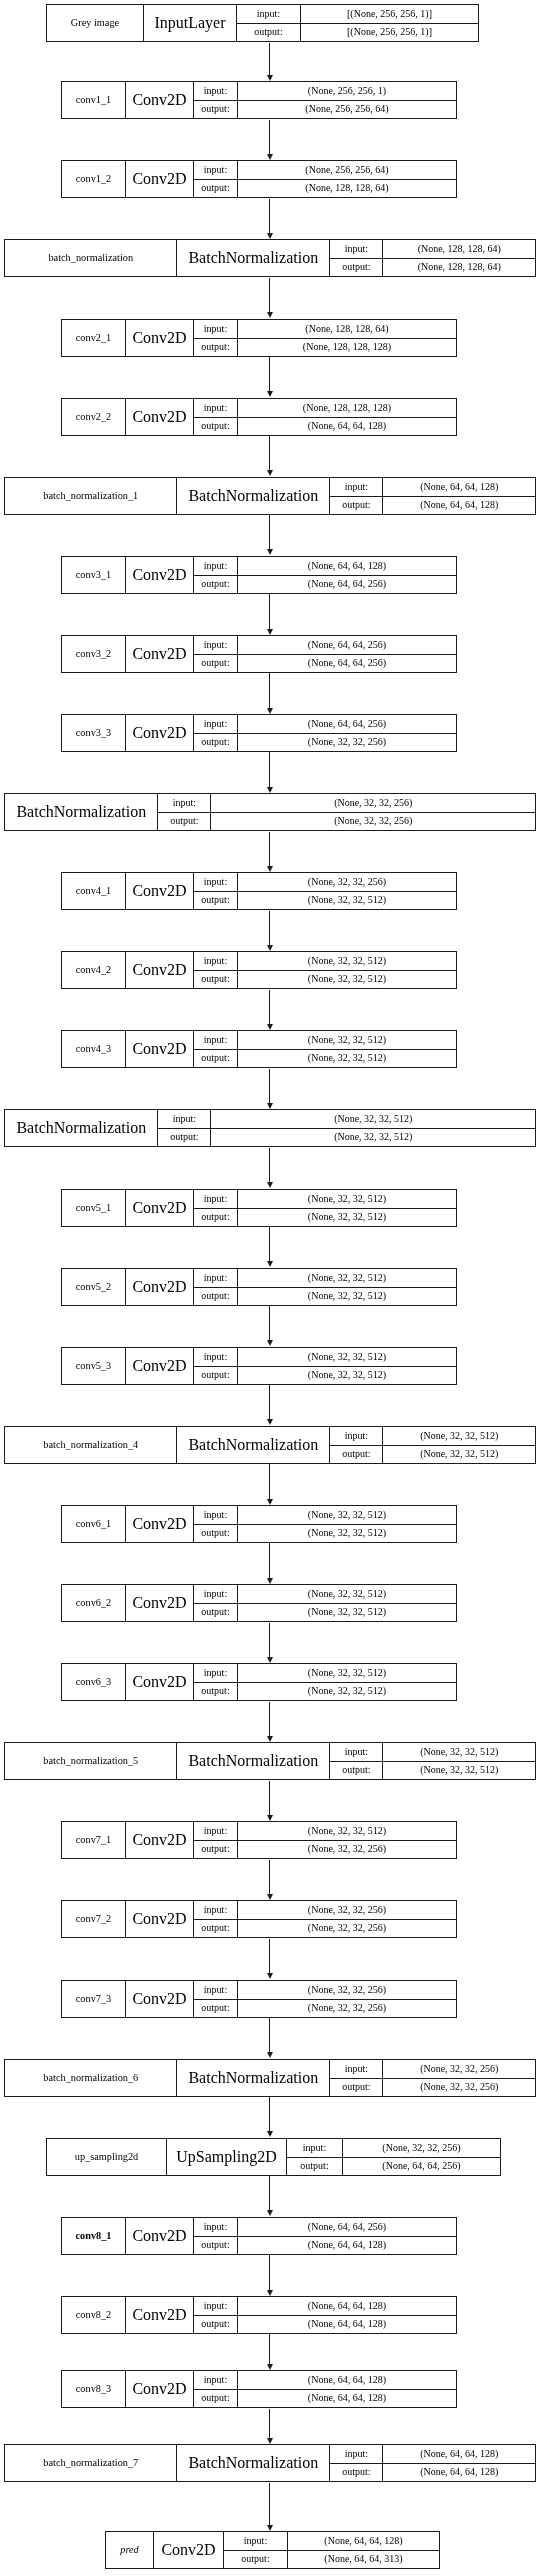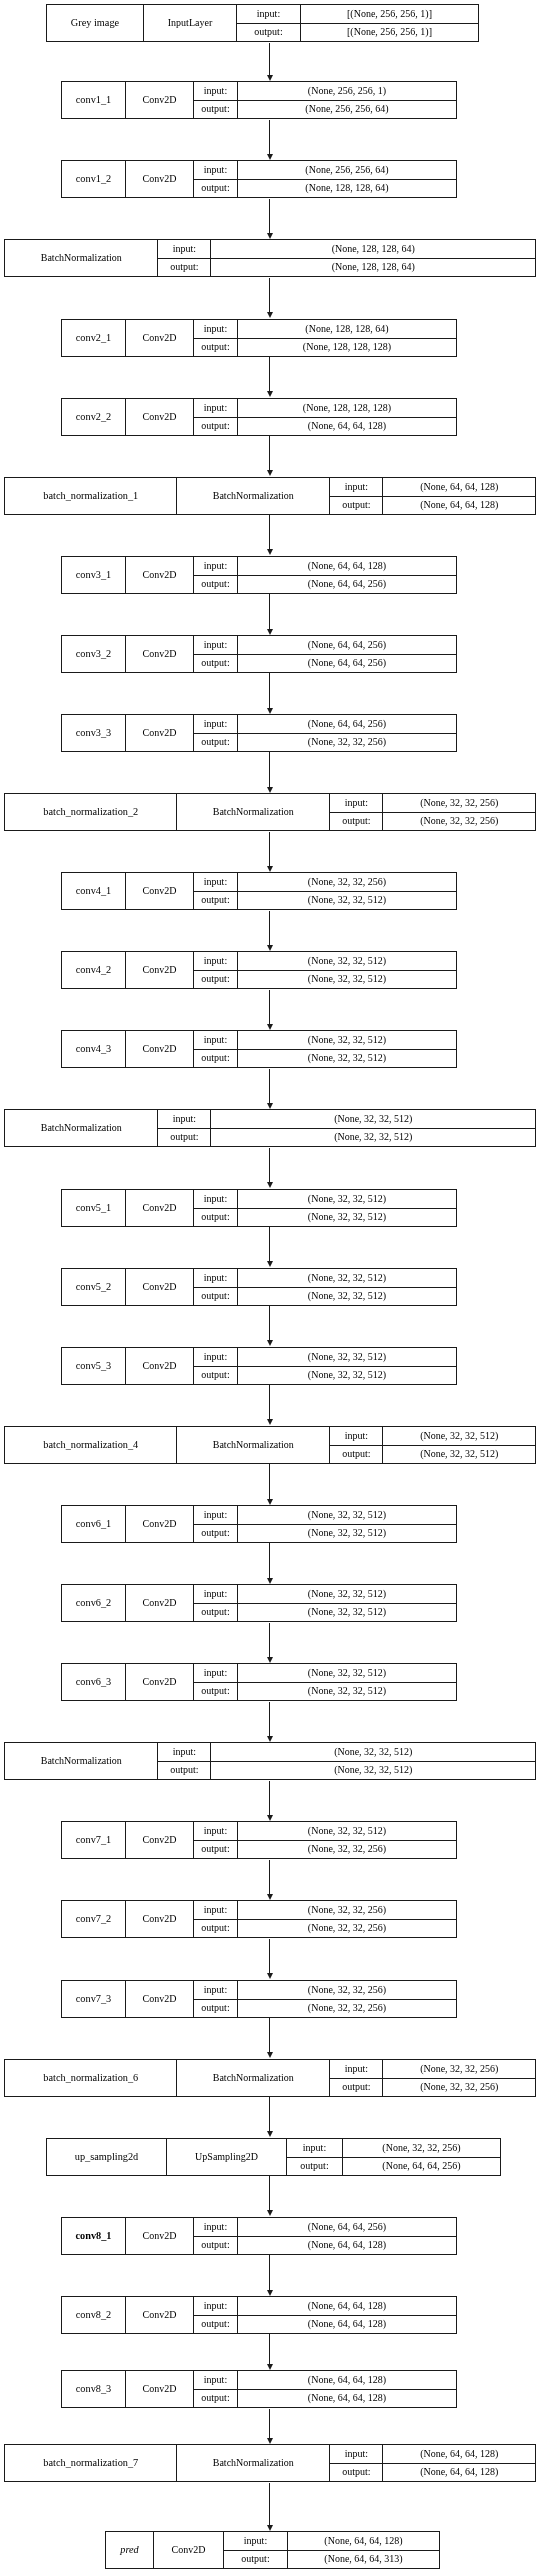--- a/index.html
+++ b/index.html
@@ -39,21 +39,21 @@
     line-height: 1.05;
     white-space: nowrap;
     padding: 0 2.9px;
   }
   .node .name-cell {
     border-right: 0.7px solid #1a1a1a;
     font-size: 10.3px;
   }
   .node .type-cell {
     border-right: 0.7px solid #1a1a1a;
-    font-size: 10px;
+    font-size: 16px;
   }
   .node .io {
     display: flex;
     flex-direction: column;
     flex: 1 1 auto;
   }
   .node .io-row {
     display: flex;
     flex-direction: row;
     flex: 1 1 50%;
@@ -190,20 +190,21 @@
           <div class="cell io-label" style="width: 44px;">input:</div>
           <div class="cell io-val">(None, 256, 256, 64)</div>
         </div>
         <div class="io-row bottom">
           <div class="cell io-label" style="width: 44px;">output:</div>
           <div class="cell io-val">(None, 128, 128, 64)</div>
         </div>
       </div>
     </div>
     <div class="node" style="left: 4.3px; width: 532px; top: 239px;">
+      <div class="cell name-cell" style="width: 172px;">batch_normalization</div>
       <div class="cell type-cell" style="width: 153px;">BatchNormalization</div>
       <div class="io">
         <div class="io-row top">
           <div class="cell io-label" style="width: 53px;">input:</div>
           <div class="cell io-val">(None, 128, 128, 64)</div>
         </div>
         <div class="io-row bottom">
           <div class="cell io-label" style="width: 53px;">output:</div>
           <div class="cell io-val">(None, 128, 128, 64)</div>
         </div>
@@ -287,21 +288,20 @@
           <div class="cell io-label" style="width: 44px;">input:</div>
           <div class="cell io-val">(None, 64, 64, 256)</div>
         </div>
         <div class="io-row bottom">
           <div class="cell io-label" style="width: 44px;">output:</div>
           <div class="cell io-val">(None, 32, 32, 256)</div>
         </div>
       </div>
     </div>
     <div class="node" style="left: 4.3px; width: 532px; top: 793px;">
-      <div class="cell name-cell" style="width: 172px;">batch_normalization_2</div>
       <div class="cell type-cell" style="width: 153px;">BatchNormalization</div>
       <div class="io">
         <div class="io-row top">
           <div class="cell io-label" style="width: 53px;">input:</div>
           <div class="cell io-val">(None, 32, 32, 256)</div>
         </div>
         <div class="io-row bottom">
           <div class="cell io-label" style="width: 53px;">output:</div>
           <div class="cell io-val">(None, 32, 32, 256)</div>
         </div>
@@ -454,20 +454,21 @@
           <div class="cell io-label" style="width: 44px;">input:</div>
           <div class="cell io-val">(None, 32, 32, 512)</div>
         </div>
         <div class="io-row bottom">
           <div class="cell io-label" style="width: 44px;">output:</div>
           <div class="cell io-val">(None, 32, 32, 512)</div>
         </div>
       </div>
     </div>
     <div class="node" style="left: 4.3px; width: 532px; top: 1742px;">
+      <div class="cell name-cell" style="width: 172px;">batch_normalization_5</div>
       <div class="cell type-cell" style="width: 153px;">BatchNormalization</div>
       <div class="io">
         <div class="io-row top">
           <div class="cell io-label" style="width: 53px;">input:</div>
           <div class="cell io-val">(None, 32, 32, 512)</div>
         </div>
         <div class="io-row bottom">
           <div class="cell io-label" style="width: 53px;">output:</div>
           <div class="cell io-val">(None, 32, 32, 512)</div>
         </div>

